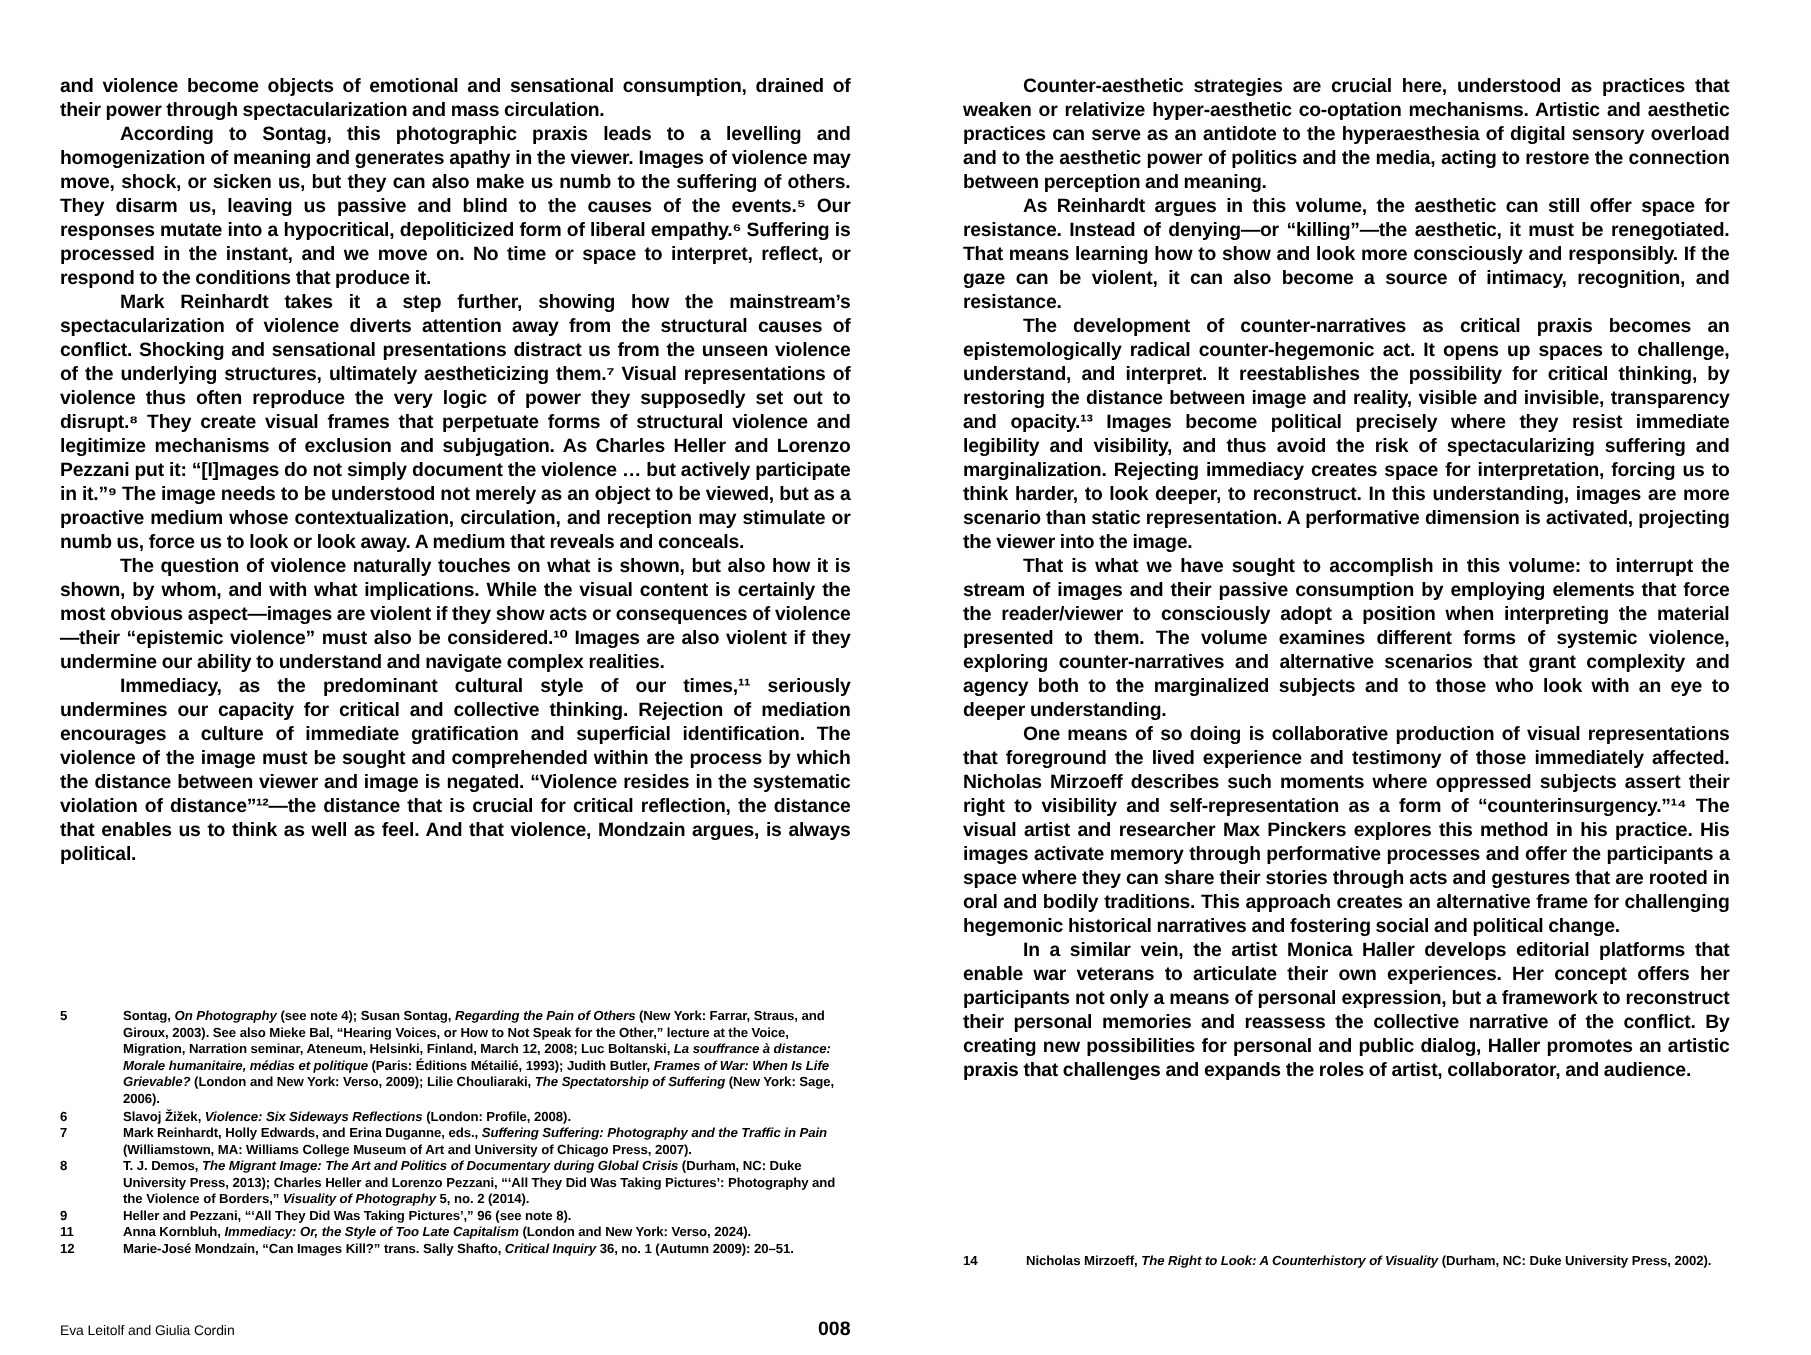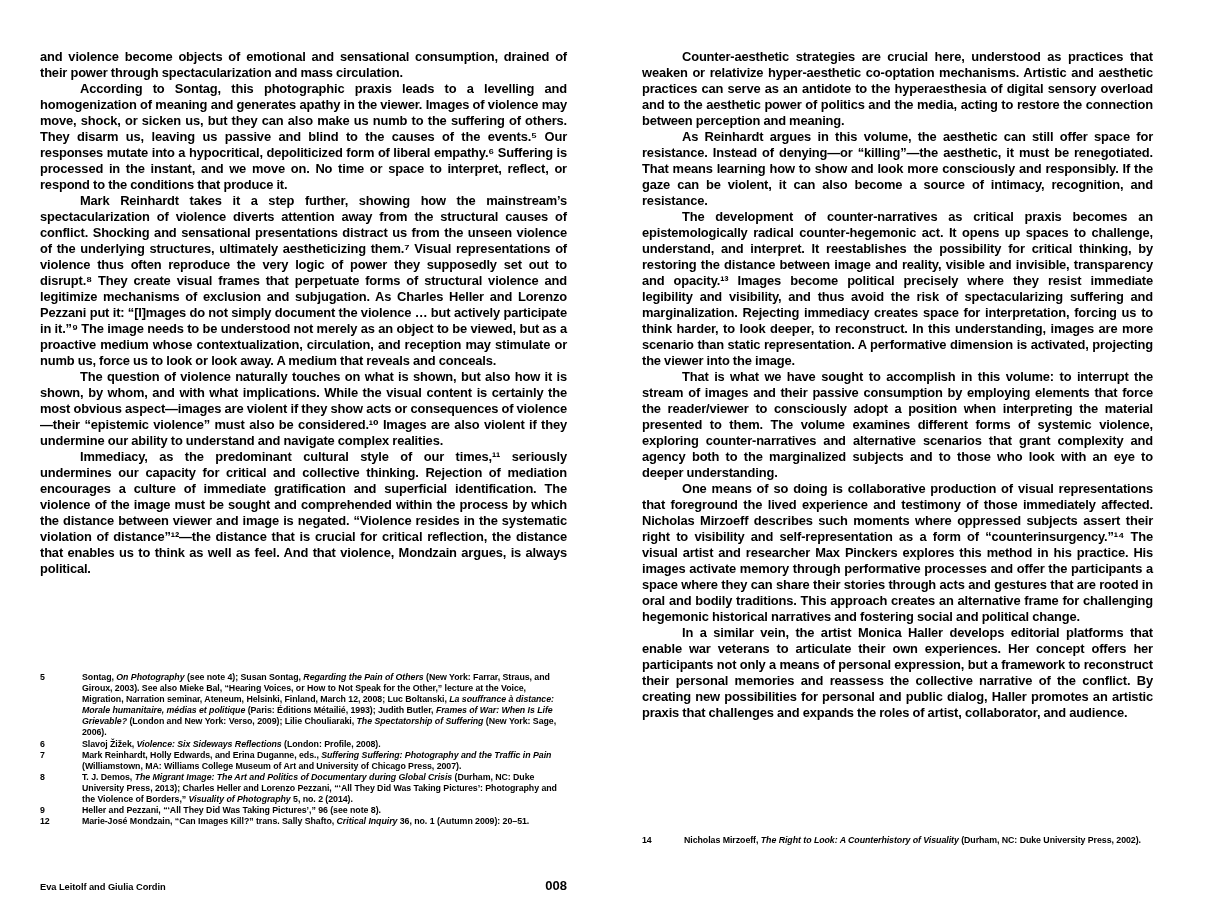--- a/index.html
+++ b/index.html
@@ -24,21 +24,21 @@
   .page.left  .footnotes { top:652px; }
   .page.right .footnotes { top:815px; }
   .footnote { display:flex; font-size:8.8px; line-height:11.1px; font-weight:600; letter-spacing:-0.05px; }
   .fn-num { flex:none; width:42px; }
   .fn-text { flex:1; }
   .fn-text i { font-style:italic; }
   .page-footer {
     position:absolute; top:858px; left:0; right:0;
     display:flex; justify-content:space-between; align-items:baseline;
   }
-  .footer-label { font-size:9.3px; font-weight:700; letter-spacing:-0.05px; }
+  .footer-label { font-size:9.3px; font-weight:400; letter-spacing:-0.05px; }
   .page-num { font-size:13px; font-weight:700; letter-spacing:0; }
 </style>
 </head>
 <body>
 
 <div class="spread">
 
   <section class="page left">
     <div class="body-text">
         <p class="para">and violence become objects of emotional and sensational consumption, drained of their power through spectacularization and mass circulation.</p>
@@ -62,20 +62,24 @@
         </div>
         <div class="footnote">
           <span class="fn-num">8</span>
           <span class="fn-text"><span>T. J. Demos, </span><i>The Migrant Image: The Art and Politics of Documentary during Global Crisis</i><span> (Durham, NC: Duke University Press, 2013); Charles Heller and Lorenzo Pezzani, “‘All They Did Was Taking Pictures’: Photography and the Violence of Borders,” </span><i>Visuality of Photography</i><span> 5, no. 2 (2014).</span></span>
         </div>
         <div class="footnote">
           <span class="fn-num">9</span>
           <span class="fn-text"><span>Heller and Pezzani, “‘All They Did Was Taking Pictures’,” 96 (see note 8).</span></span>
         </div>
         <div class="footnote">
+          <span class="fn-num">11</span>
+          <span class="fn-text"><span>Anna Kornbluh, </span><i>Immediacy: Or, the Style of Too Late Capitalism</i><span> (London and New York: Verso, 2024).</span></span>
+        </div>
+        <div class="footnote">
           <span class="fn-num">12</span>
           <span class="fn-text"><span>Marie-José Mondzain, “Can Images Kill?” trans. Sally Shafto, </span><i>Critical Inquiry</i><span> 36, no. 1 (Autumn 2009): 20–51.</span></span>
         </div>
       </div>
     <div class="page-footer">
       <span class="footer-label">Eva Leitolf and Giulia Cordin</span>
       <span class="page-num">008</span>
     </div>
   </section>
 

